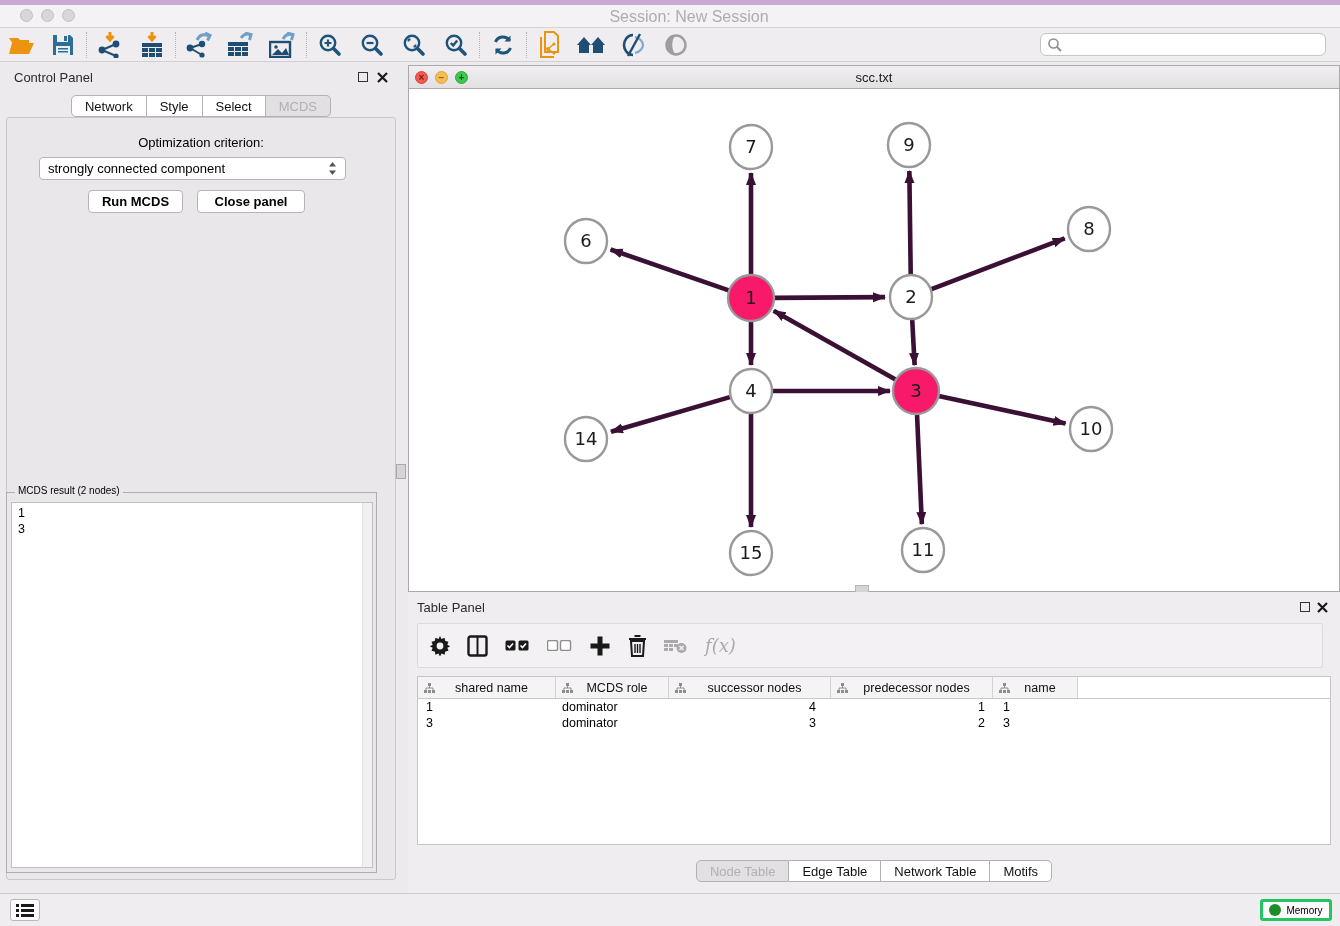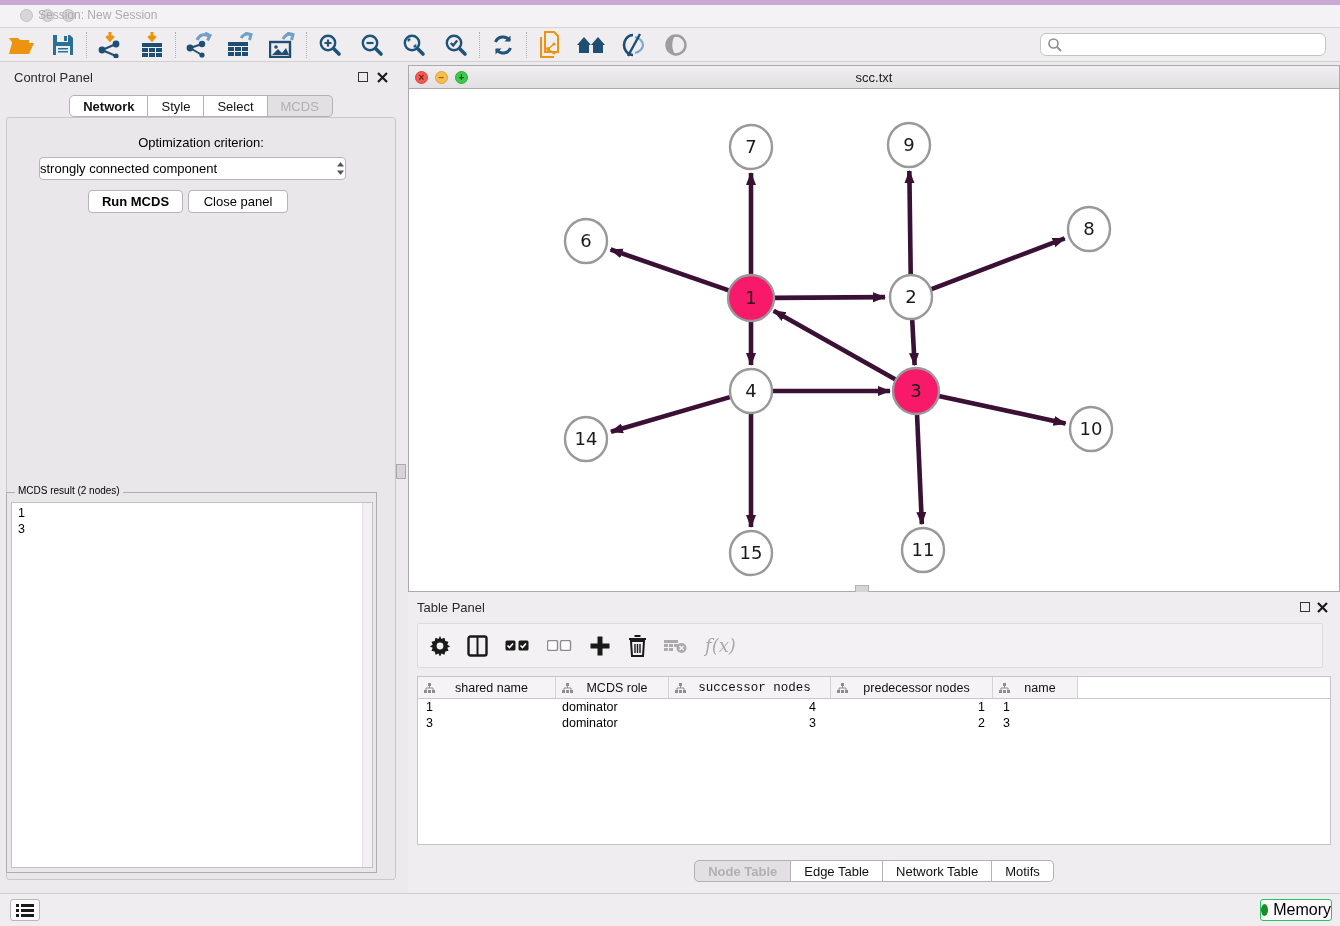--- a/index.html
+++ b/index.html
@@ -2,48 +2,48 @@
 <html><head>
 <meta charset="utf-8">
 <style>
   * { margin:0; padding:0; box-sizing:border-box; }
   html,body { width:1340px; height:926px; font-family:"Liberation Sans", sans-serif; background:#ECEAEC; overflow:hidden; }
 
   
   #titlebar { position:absolute; left:0; top:0; width:1340px; height:28px; background:#F4F2F4; border-top:5px solid #C9A9D3; border-bottom:1px solid #D6D4D6; }
   #traffic-main { position:absolute; left:20px; top:4px; display:flex; gap:8px; }
   .tl-gray { width:13px; height:13px; border-radius:50%; background:#D8D6D8; border:1px solid #C2C0C2; }
-  #main-title { position:absolute; left:0; right:0; top:3px; font-size:12px; color:#AEACAE;margin-left:38px; }
+  #main-title { position:absolute; left:0; right:0; top:3px; text-align:center; font-size:16px; color:#AEACAE;margin-left:38px; }
 
   
   #toolbar { position:absolute; left:0; top:28px; width:1340px; height:34px; background:#EFEDEF; border-bottom:1px solid #D2D0D2; display:flex; align-items:center; }
   .tb-btn { width:42px; height:30px; display:flex; align-items:center; justify-content:center; }
   .tb-sep { width:1px; height:26px; margin:0 2px; border-left:1px dotted #B3B1B3; }
   #search-wrap { position:absolute; right:14px; top:5px; width:286px; height:23px; background:#fff; border:1px solid #C6C4C6; border-radius:6px; display:flex; align-items:center; padding-left:6px; }
   #search-input { border:none; outline:none; flex:1; font-size:12px; height:19px; background:transparent; }
 
   
   #control-panel { position:absolute; left:0; top:62px; width:402px; height:831px; background:#ECEAEC; }
   #cp-header { position:absolute; left:0; top:5px; width:100%; height:22px; }
   #cp-title { position:absolute; left:14px; top:3px; font-size:13px; color:#2b2b2b; }
   #cp-float { position:absolute; right:34px; top:5px; width:10px; height:10px; border:1.5px solid #333; }
   #cp-close { position:absolute; right:14px; top:5px; }
   .tabs-row { display:flex; }
   #cp-tabs { position:absolute; left:0; top:33px; width:100%; justify-content:center; }
   .tab { height:22px; line-height:21px; padding:0 13px; font-size:13px; background:#fff; border:1px solid #B3B1B3; border-left:none; color:#111; }
-  .tab:first-child { border-left:1px solid #B3B1B3; border-radius:5px 0 0 5px;font-weight:bold; }
+  .tab:first-child { border-left:1px solid #B3B1B3; border-radius:5px 0 0 5px; }
   .tab:last-child { border-radius:0 5px 5px 0; }
   .tab.selected { background:#E2E0E2; color:#B2B0B2; }
   #cp-body { position:absolute; left:6px; top:55px; width:390px; height:763px; background:#E9E7E9; border:1px solid #C9C7C9; border-radius:3px; }
   #opt-label { position:absolute; left:0; top:73px; width:100%; text-align:center; font-size:13px; color:#000; }
-  #criterion-select { position:absolute; left:39px; top:95px; width:307px; height:23px; background:#fff; border:1px solid #B6B4B6; border-radius:4px; font-size:13px; color:#000; display:flex; align-items:center; padding:0 0; }
+  #criterion-select { position:absolute; left:39px; top:95px; width:307px; height:23px; background:#fff; border:1px solid #B6B4B6; border-radius:4px; font-size:13px; color:#000; display:flex; align-items:center; padding:0 8px; }
   #criterion-select .sel-text { flex:1; }
   .cp-btn { position:absolute; top:128px; height:23px; background:#fff; border:1px solid #B6B4B6; border-radius:4px; font-size:13px; color:#000; font-family:"Liberation Sans",sans-serif; text-align:center; line-height:21px; }
   #run-btn { left:88px; width:95px;font-weight:bold; }
-  #closepanel-btn { left:188px; width:100px; }
+  #closepanel-btn { left:197px; width:108px;font-weight:bold; }
   #result-fieldset { position:absolute; left:6px; top:430px; width:371px; height:381px; border:1px solid #AFADAF; }
   #result-legend { position:absolute; left:8px; top:-8px; background:#E9E7E9; padding:0 3px; font-size:10px; color:#000; }
   #result-box { position:absolute; left:4px; top:9px; width:362px; height:366px; background:#fff; border:1px solid #C2C0C2; font-size:12.5px; color:#000; padding:2px 0 0 6px; line-height:16px; }
   #result-scroll { position:absolute; right:0; top:0; width:10px; height:100%; background:#F2F0F2; border-left:1px solid #E2E0E2; }
 
   
   #v-divider-handle { position:absolute; left:396px; top:464px; width:10px; height:15px; background:#D6D4D6; border:1px solid #ABA9AB; }
 
   
   #net-window { position:absolute; left:408px; top:65px; width:932px; height:527px; background:#fff; border:1px solid #ABA9AB; }
@@ -69,21 +69,21 @@
   #nt-header { display:flex; height:22px; border-bottom:1px solid #C9C7C9; }
   .th { background:#F5F3F5; border-right:1px solid #D4D2D4; display:flex; align-items:center; justify-content:center; gap:6px; font-size:12.5px; color:#111; position:relative; }
   .th .tree-ic { position:absolute; left:6px; top:6px; }
   .tr { display:flex; height:16px; }
   .td { font-size:12.5px; color:#000; line-height:16px; white-space:nowrap; overflow:hidden; }
   #tp-tabs { position:absolute; left:0; top:268px; width:100%; justify-content:center; }
 
   
   #statusbar { position:absolute; left:0; top:893px; width:1340px; height:33px; background:#EFEDEF; border-top:1px solid #CDCBCD; }
   #list-btn { position:absolute; left:10px; top:5px; width:30px; height:22px; background:#FCFAFC; border:1px solid #B9B7B9; border-radius:3px; display:flex; align-items:center; justify-content:center; }
-  #memory-btn { position:absolute; right:8px; top:5px; width:72px; height:22px; background:#FCFAFC; border:1px solid #22c55e; border-radius:3px; display:flex; align-items:center; justify-content:center; gap:5px; font-size:16px; color:#000; }
+  #memory-btn { position:absolute; right:8px; top:5px; width:72px; height:22px; background:#FCFAFC; border:3px solid #22c55e; border-radius:3px; display:flex; align-items:center; justify-content:center; gap:5px; font-size:10px; color:#000; }
   #memory-dot { width:12px; height:12px; border-radius:50%; background:#1E8C26; }
 </style>
 </head>
 <body>
 
 <div id="titlebar">
   <div id="traffic-main">
     <div class="tl-gray"></div>
     <div class="tl-gray"></div>
     <div class="tl-gray"></div>
@@ -437,21 +437,21 @@
         <div class="th" style="width: 113px;">
           <svg class="tree-ic" width="11" height="10">
             <rect x="4" y="0" width="3" height="3" fill="#8E8C8E"></rect>
             <path d="M5.5 3 v2 M2 7 v-2 h7 v2" stroke="#8E8C8E" stroke-width="1" fill="none"></path>
             <rect x="0" y="7" width="3" height="3" fill="#8E8C8E"></rect>
             <rect x="4" y="7" width="3" height="3" fill="#8E8C8E"></rect>
             <rect x="8" y="7" width="3" height="3" fill="#8E8C8E"></rect>
           </svg>
           <span style="margin-left:10px">MCDS role</span>
         </div>
-        <div class="th" style="width: 162px; font-family: Liberation Mono, monospace;">
+        <div class="th" style="width: 162px;">
           <svg class="tree-ic" width="11" height="10">
             <rect x="4" y="0" width="3" height="3" fill="#8E8C8E"></rect>
             <path d="M5.5 3 v2 M2 7 v-2 h7 v2" stroke="#8E8C8E" stroke-width="1" fill="none"></path>
             <rect x="0" y="7" width="3" height="3" fill="#8E8C8E"></rect>
             <rect x="4" y="7" width="3" height="3" fill="#8E8C8E"></rect>
             <rect x="8" y="7" width="3" height="3" fill="#8E8C8E"></rect>
           </svg>
           <span style="margin-left:10px">successor nodes</span>
         </div>
         <div class="th" style="width: 162px;">

